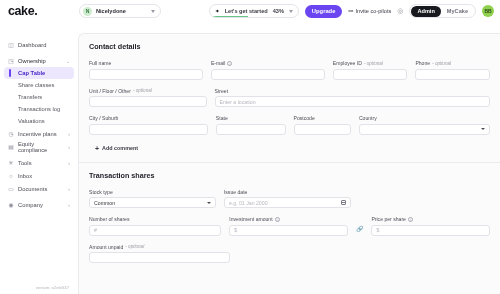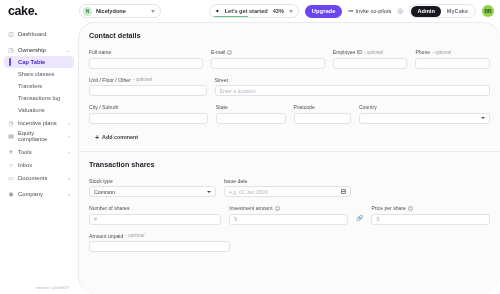--- a/index.html
+++ b/index.html
@@ -2,21 +2,21 @@
 <html><head>
 <meta charset="utf-8">
 <style>
   * { box-sizing: border-box; margin: 0; padding: 0; }
   html, body {
     width: 500px; height: 294px;
     font-family: "Liberation Sans", sans-serif;
     background: #ffffff;
     overflow: hidden;
   }
-  .app { position: relative; width: 500px; height: 294px; display: flex; flex-direction: column; }
+  .app { position: relative; width: 500px; height: 294px; display: flex; flex-direction: column; gap: 11px; }
 
   
   .topbar {
     height: 22px; flex: 0 0 22px;
     display: flex; align-items: center;
     background: #ffffff;
     padding: 0 6px 0 8px;
     position: relative; z-index: 5;
   }
   .logo {
@@ -122,21 +122,20 @@
 
   
   .main {
     flex: 1; min-width: 0;
     background: #fbfbfc;
     border-left: 1px solid #ebebef;
     border-top: 1px solid #ebebef;
     border-top-left-radius: 6px;
     padding: 8px 10px 0 10px;
     overflow: hidden;
-    border-radius: 17px;
   }
   .section-title {
     font-size: 7.2px; font-weight: 700; color: #23232b;
     margin-bottom: 9px;
   }
   .row { display: flex; gap: 8px; margin-bottom: 8px; }
   .field { display: flex; flex-direction: column; min-width: 0; }
   .field-label {
     font-size: 5.1px; color: #4b4b55; margin-bottom: 2.5px;
     display: flex; align-items: center; gap: 2px; white-space: nowrap;

